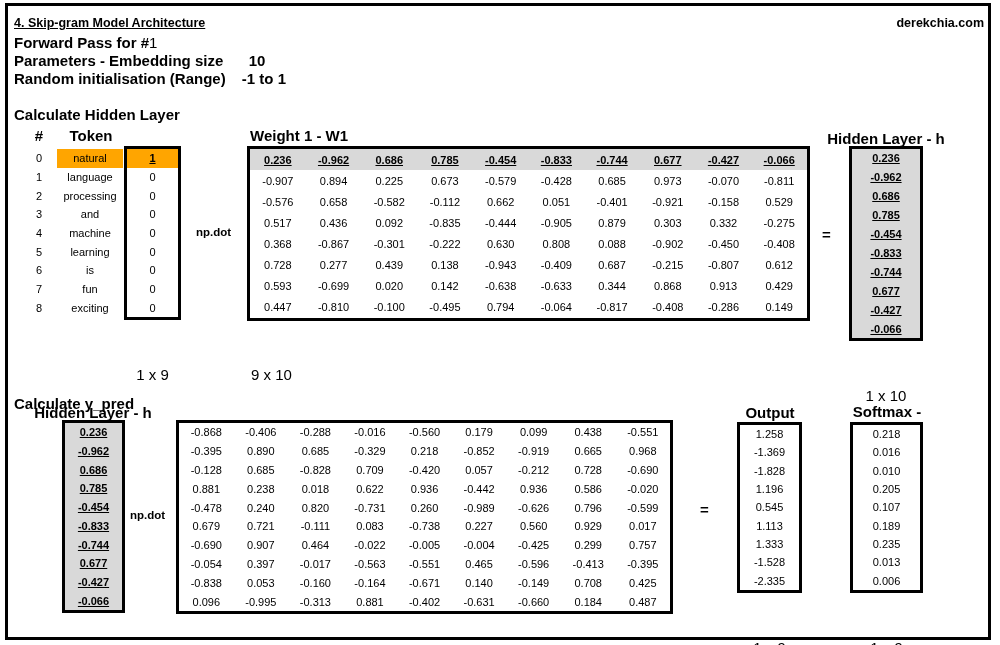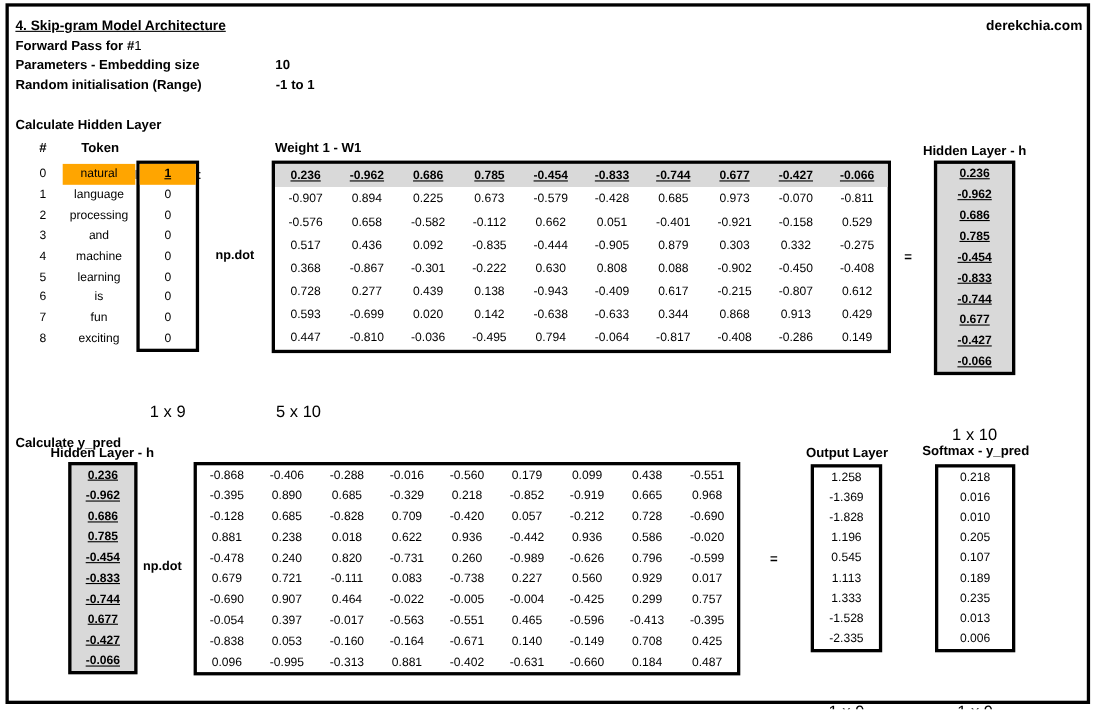--- a/index.html
+++ b/index.html
@@ -1,20 +1,20 @@
 <!DOCTYPE html>
 <html style="--hl: #FFA500; --shade: #D9D9D9;"><head>
 <meta charset="utf-8">
 <style>
   html,body{margin:0;padding:0;background:#fff;}
   #canvas{position:relative;width:1000px;height:645px;font-family:"Liberation Sans",sans-serif;color:#000;background:#fff;overflow:hidden;}
   #frame{position:absolute;left:5px;top:3px;width:986px;height:637px;border:3px solid #000;box-sizing:border-box;}
   .abs{position:absolute;}
   .h1{font-size:12.5px;font-weight:bold;}
-  .lbl{font-size:12px;font-weight:bold;}
+  .lbl{font-size:15px;font-weight:bold;}
   .num{font-size:15px;margin-top:42px;}
   .ctr{text-align:center;}
   .ul{text-decoration:underline;}
   .matrix{border:3px solid #000;box-sizing:border-box;display:flex;flex-direction:column;background:#fff;}
   .shade{background:var(--shade,#D9D9D9);}
   .hl{background:var(--hl,#FFA500);}
   .mrow{display:flex;flex:1;}
   .mcell{flex:1;display:flex;align-items:center;justify-content:center;font-size:11px;}
   .col{display:flex;flex-direction:column;box-sizing:border-box;}
   .crow{flex:1;display:flex;align-items:center;justify-content:center;font-size:11px;}
@@ -136,41 +136,41 @@
         <div class="mcell">-0.450</div>
         <div class="mcell">-0.408</div>
       </div>
       <div class="mrow">
         <div class="mcell">0.728</div>
         <div class="mcell">0.277</div>
         <div class="mcell">0.439</div>
         <div class="mcell">0.138</div>
         <div class="mcell">-0.943</div>
         <div class="mcell">-0.409</div>
-        <div class="mcell">0.617</div>
+        <div class="mcell">0.687</div>
         <div class="mcell">-0.215</div>
         <div class="mcell">-0.807</div>
         <div class="mcell">0.612</div>
       </div>
       <div class="mrow">
         <div class="mcell">0.593</div>
         <div class="mcell">-0.699</div>
         <div class="mcell">0.020</div>
         <div class="mcell">0.142</div>
         <div class="mcell">-0.638</div>
         <div class="mcell">-0.633</div>
         <div class="mcell">0.344</div>
         <div class="mcell">0.868</div>
         <div class="mcell">0.913</div>
         <div class="mcell">0.429</div>
       </div>
       <div class="mrow">
         <div class="mcell">0.447</div>
         <div class="mcell">-0.810</div>
-        <div class="mcell">-0.036</div>
+        <div class="mcell">-0.100</div>
         <div class="mcell">-0.495</div>
         <div class="mcell">0.794</div>
         <div class="mcell">-0.064</div>
         <div class="mcell">-0.817</div>
         <div class="mcell">-0.408</div>
         <div class="mcell">-0.286</div>
         <div class="mcell">0.149</div>
       </div>
     </div>
   <div class="abs lbl" style="left:822px;top:226px;">=</div>
@@ -181,21 +181,21 @@
       <div class="crow uline">0.785</div>
       <div class="crow uline">-0.454</div>
       <div class="crow uline">-0.833</div>
       <div class="crow uline">-0.744</div>
       <div class="crow uline">0.677</div>
       <div class="crow uline">-0.427</div>
       <div class="crow uline">-0.066</div>
     </div>
 
   <div class="abs num ctr" style="left:124px;top:324px;width:57px;">1 x 9</div>
-  <div class="abs num" style="left:251px;top:324px;">5 x 10</div>
+  <div class="abs num" style="left:251px;top:324px;">9 x 10</div>
   <div class="abs num ctr" style="left:849px;top:345px;width:74px;">1 x 10</div>
 
   <div class="abs lbl" style="left:14px;top:395px;">Calculate y_pred</div>
   <div class="abs lbl ctr" style="left:33px;top:404px;width:120px;">Hidden Layer - h</div>
   <div class="abs lbl" style="left:187px;top:404px;margin-top:40px;">Weight 2 - W2</div>
   <div class="abs lbl ctr" style="left:725px;top:404px;width:90px;">Output Layer</div>
   <div class="abs lbl ctr" style="left:838px;top:380px;width:98px;margin-top:23px;">Softmax - y_pred</div>
 
   <div id="h2-box" class="abs matrix shade" style="left:62px;top:420px;width:63px;height:193px;">
       <div class="crow uline">0.236</div>

